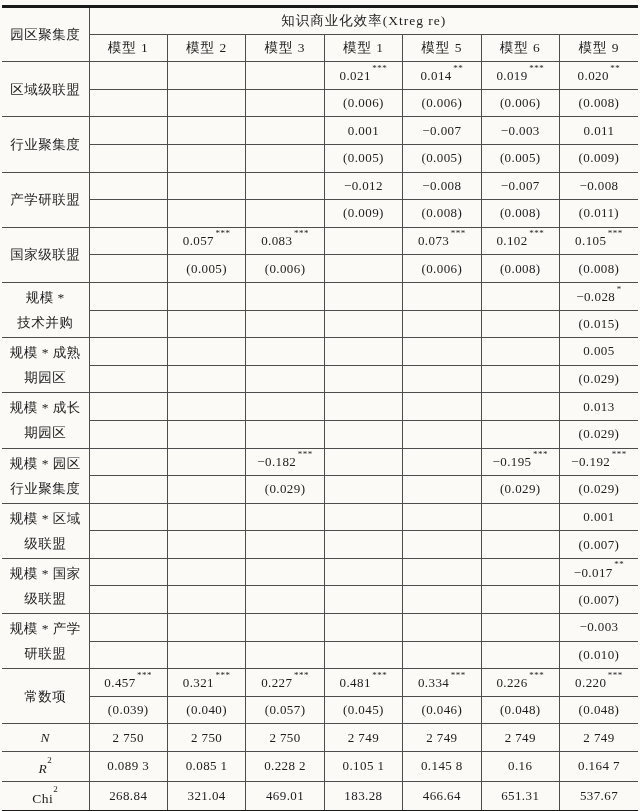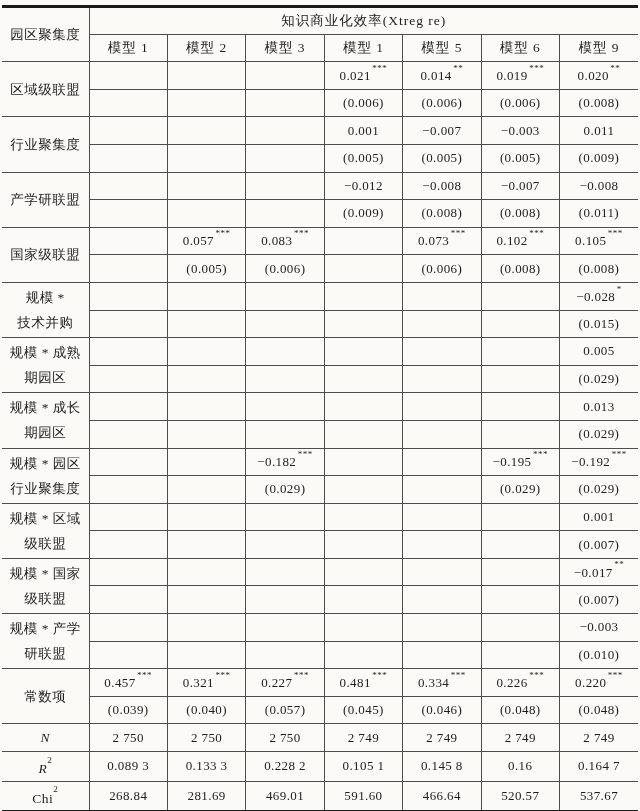--- a/index.html
+++ b/index.html
@@ -310,32 +310,32 @@
           <td class="num">2 750</td>
           <td class="num">2 750</td>
           <td class="num">2 749</td>
           <td class="num">2 749</td>
           <td class="num">2 749</td>
           <td class="num">2 749</td>
         </tr>
         <tr>
           <td class="lbl"><i>R</i><sup class="s2">2</sup></td>
           <td class="num">0.089 3</td>
-          <td class="num">0.133 3</td>
+          <td class="num">0.085 1</td>
           <td class="num">0.228 2</td>
           <td class="num">0.105 1</td>
           <td class="num">0.145 8</td>
           <td class="num">0.16</td>
           <td class="num">0.164 7</td>
         </tr>
         <tr>
           <td class="lbl">Chi<sup class="s2">2</sup></td>
           <td class="num">268.84</td>
-          <td class="num">281.69</td>
+          <td class="num">321.04</td>
           <td class="num">469.01</td>
-          <td class="num">591.60</td>
+          <td class="num">183.28</td>
           <td class="num">466.64</td>
-          <td class="num">520.57</td>
+          <td class="num">651.31</td>
           <td class="num">537.67</td>
         </tr>
       </tbody>
   </table>
 </div>
 
 </body></html>

